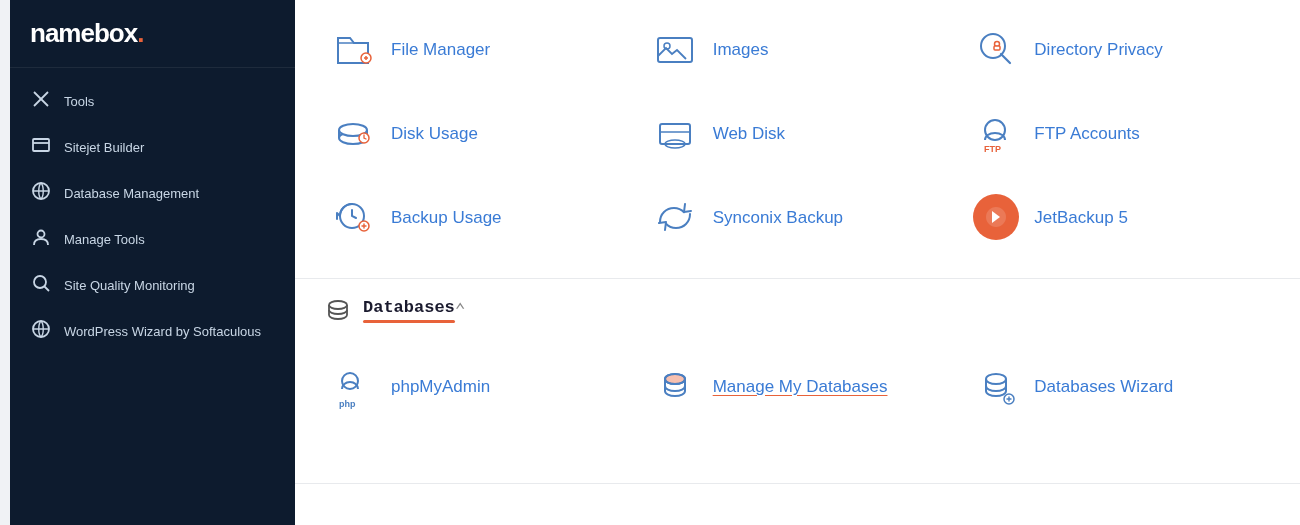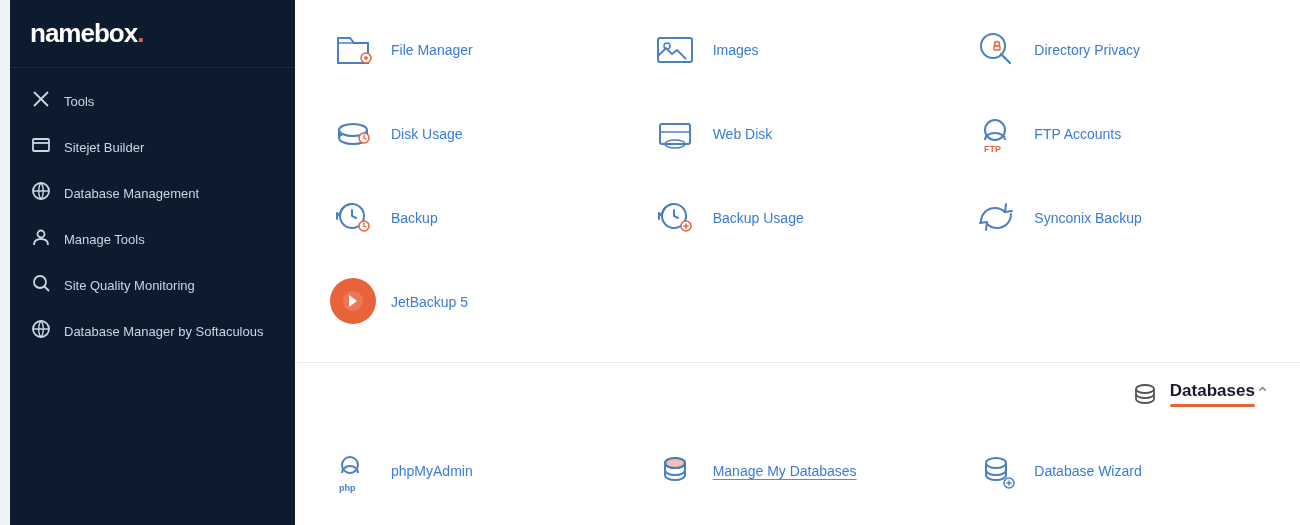--- a/index.html
+++ b/index.html
@@ -48,23 +48,24 @@
       height: 525px;
     }
 
     
     .section {
       border-bottom: 1px solid #e8eaed;
     }
     .section-header {
       display: flex;
       align-items: center;
-      justify-content: flex-end;
+      justify-content: flex-start;
       padding: 18px 30px 14px 30px;
       cursor: pointer;
+      font-family: Liberation Mono, monospace;
     }
     .section-header-left {
       display: flex;
       align-items: center;
       gap: 12px;
     }
     .section-title {
       font-size: 17px;
       font-weight: 600;
       color: #1a1a2e;
@@ -98,21 +99,21 @@
     }
     .grid-item-icon {
       width: 48px;
       height: 48px;
       flex-shrink: 0;
       display: flex;
       align-items: flex-start;
       justify-content: center;
     }
     .grid-item-label {
-      font-size: 14px;
+      font-size: 17px;
       color: #3a7bd5;
       font-weight: 500;
       line-height: 1.3;
     }
 
     
     svg { overflow: visible; }
 
     
     .underline-red {
@@ -194,21 +195,21 @@
       <span>Site Quality Monitoring</span>
     </div>
 
     <div class="sidebar-item">
       <span class="icon">
         <svg width="20" height="20" viewBox="0 0 20 20" fill="none" stroke="#c8d6e5" stroke-width="1.8">
           <circle cx="10" cy="10" r="8"></circle>
           <path d="M2 10h16M10 2c-3 3-3 13 0 16M10 2c3 3 3 13 0 16" stroke-width="1.4"></path>
         </svg>
       </span>
-      <span>Database Manager by Softaculous</span>
+      <span>WordPress Wizard by Softaculous</span>
     </div>
 
   </nav>
 </aside>
 
 <main class="main">
 
   <div class="section">
     <div class="grid">
 
@@ -276,33 +277,20 @@
         <div class="grid-item-icon">
           <svg width="46" height="46" viewBox="0 0 46 46" fill="none">
             <circle cx="22" cy="20" r="10" stroke="#4a7fc1" stroke-width="2" fill="none"></circle>
             <path d="M12 30c0-4 4-7 10-7s10 3 10 7" stroke="#4a7fc1" stroke-width="2" fill="none"></path>
             <text x="11" y="42" font-size="9" fill="#e8623a" font-weight="bold" font-family="Arial">FTP</text>
           </svg>
         </div>
         <span class="grid-item-label">FTP Accounts</span>
       </div>
 
-      <div class="grid-item">
-        <div class="grid-item-icon">
-          <svg width="46" height="46" viewBox="0 0 46 46" fill="none">
-            <circle cx="22" cy="22" r="12" stroke="#4a7fc1" stroke-width="2" fill="none"></circle>
-            <path d="M22 16v6l4 2" stroke="#4a7fc1" stroke-width="2" stroke-linecap="round"></path>
-            <path d="M10 22c0-6.6 5.4-12 12-12" stroke="#4a7fc1" stroke-width="2" stroke-linecap="round"></path>
-            <path d="M10 22l-3-3 0 6" stroke="#4a7fc1" stroke-width="2" stroke-linecap="round" stroke-linejoin="round" fill="none"></path>
-            <circle cx="34" cy="32" r="5" fill="white" stroke="#e8623a" stroke-width="1.5"></circle>
-            <path d="M34 29v3l2 1" stroke="#e8623a" stroke-width="1.3" stroke-linecap="round"></path>
-          </svg>
-        </div>
-        <span class="grid-item-label">Backup</span>
-      </div>
 
       <div class="grid-item">
         <div class="grid-item-icon">
           <svg width="46" height="46" viewBox="0 0 46 46" fill="none">
             <circle cx="22" cy="22" r="12" stroke="#4a7fc1" stroke-width="2" fill="none"></circle>
             <path d="M22 16v6l4 2" stroke="#4a7fc1" stroke-width="2" stroke-linecap="round"></path>
             <path d="M34 10c0-6.6-5.4-12-12-12" stroke="#e8623a" stroke-width="0"></path>
             <path d="M10 22c0-6.6 5.4-12 12-12" stroke="#4a7fc1" stroke-width="2" stroke-linecap="round"></path>
             <path d="M10 22l-3-3 0 6" stroke="#4a7fc1" stroke-width="2" stroke-linecap="round" stroke-linejoin="round" fill="none"></path>
             <circle cx="34" cy="32" r="5" fill="white" stroke="#e8623a" stroke-width="1.5"></circle>
@@ -382,21 +370,21 @@
       <div class="grid-item">
         <div class="grid-item-icon">
           <svg width="46" height="46" viewBox="0 0 46 46" fill="none">
             <ellipse cx="23" cy="16" rx="10" ry="5" stroke="#4a7fc1" stroke-width="2" fill="none"></ellipse>
             <path d="M13 16v7c0 2.8 4.5 5 10 5s10-2.2 10-5v-7" stroke="#4a7fc1" stroke-width="2" fill="none"></path>
             <path d="M13 23v5c0 2.8 4.5 5 10 5s10-2.2 10-5v-5" stroke="#4a7fc1" stroke-width="2" fill="none"></path>
             <circle cx="36" cy="36" r="5" fill="white" stroke="#4a7fc1" stroke-width="1.5"></circle>
             <path d="M34 36h4M36 34v4" stroke="#4a7fc1" stroke-width="1.4" stroke-linecap="round"></path>
           </svg>
         </div>
-        <span class="grid-item-label">Database Wizard</span>
+        <span class="grid-item-label">Databases Wizard</span>
       </div>
 
       <div class="grid-item">
         
         
       </div>
 
     </div>
   </div>
 

